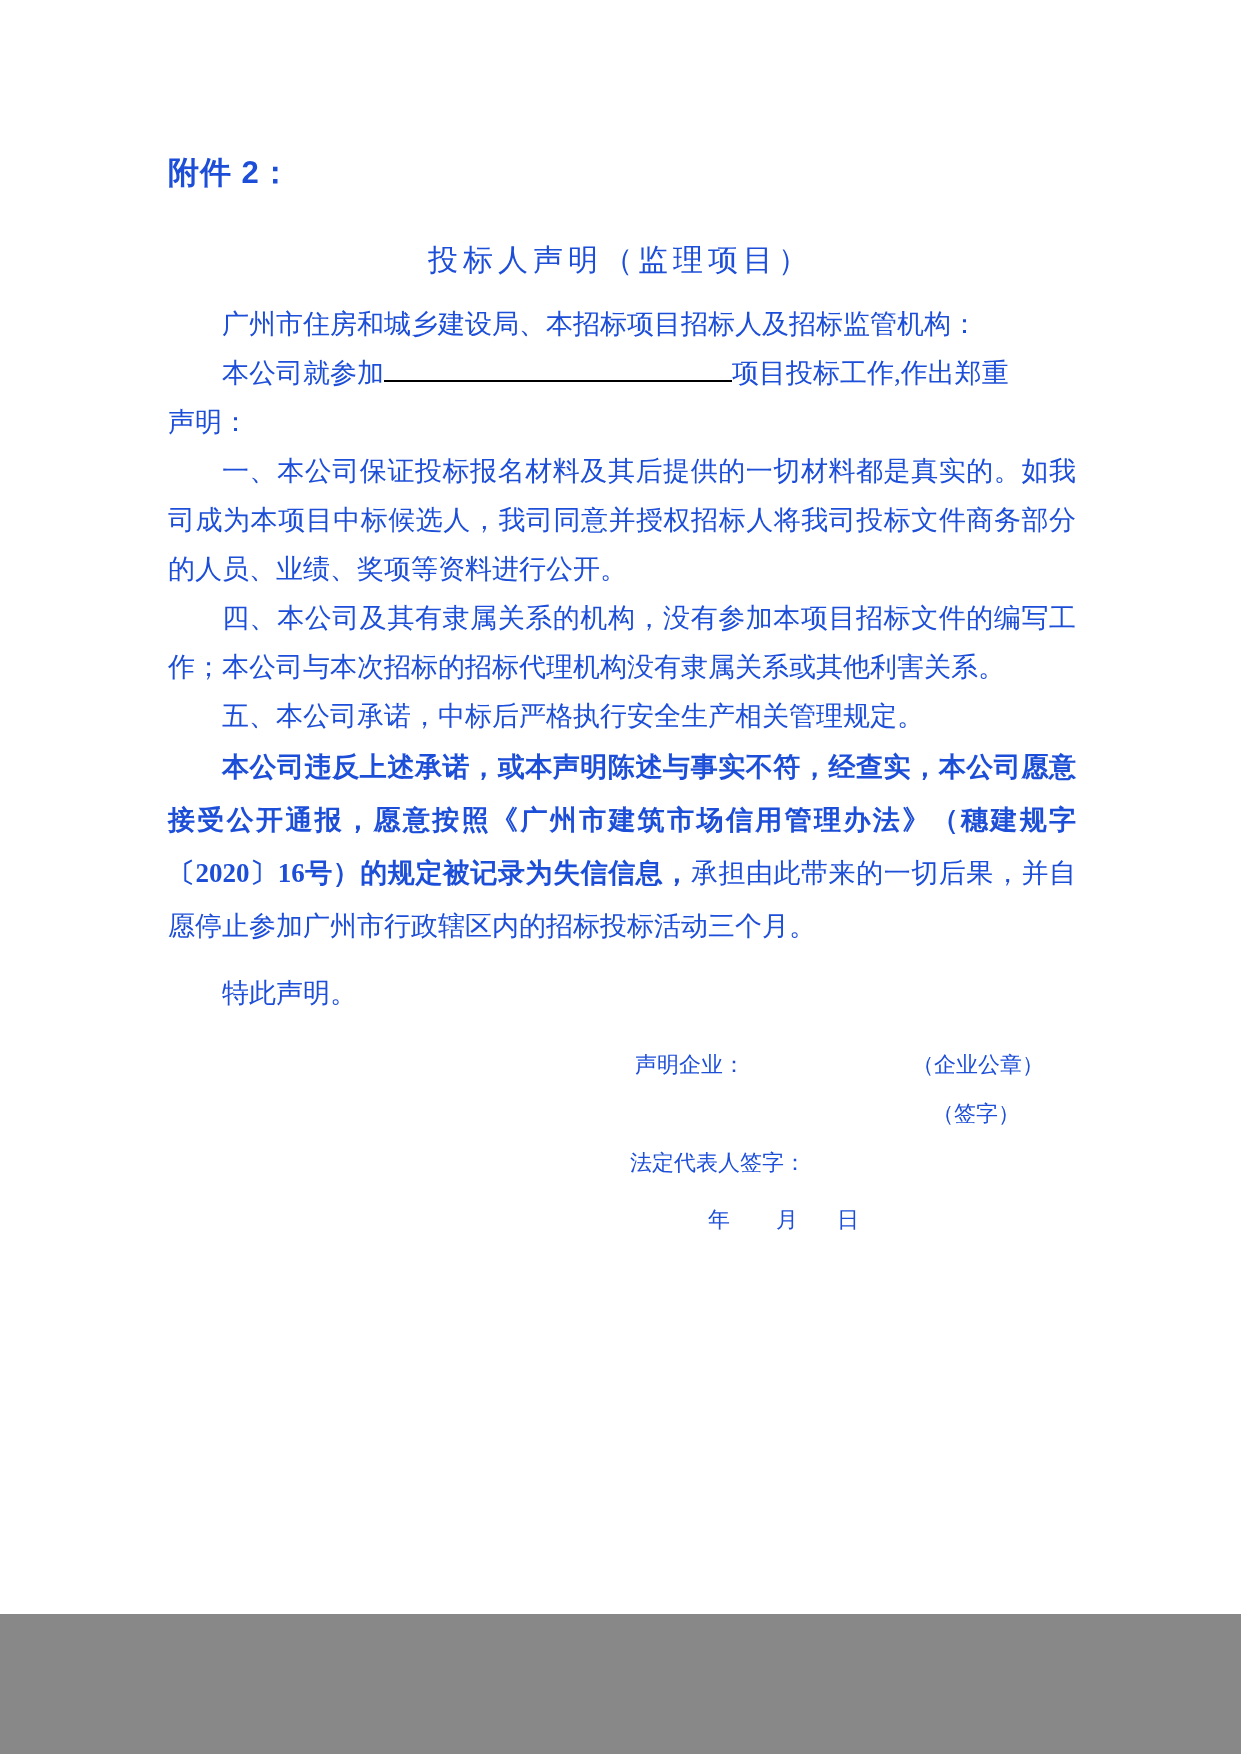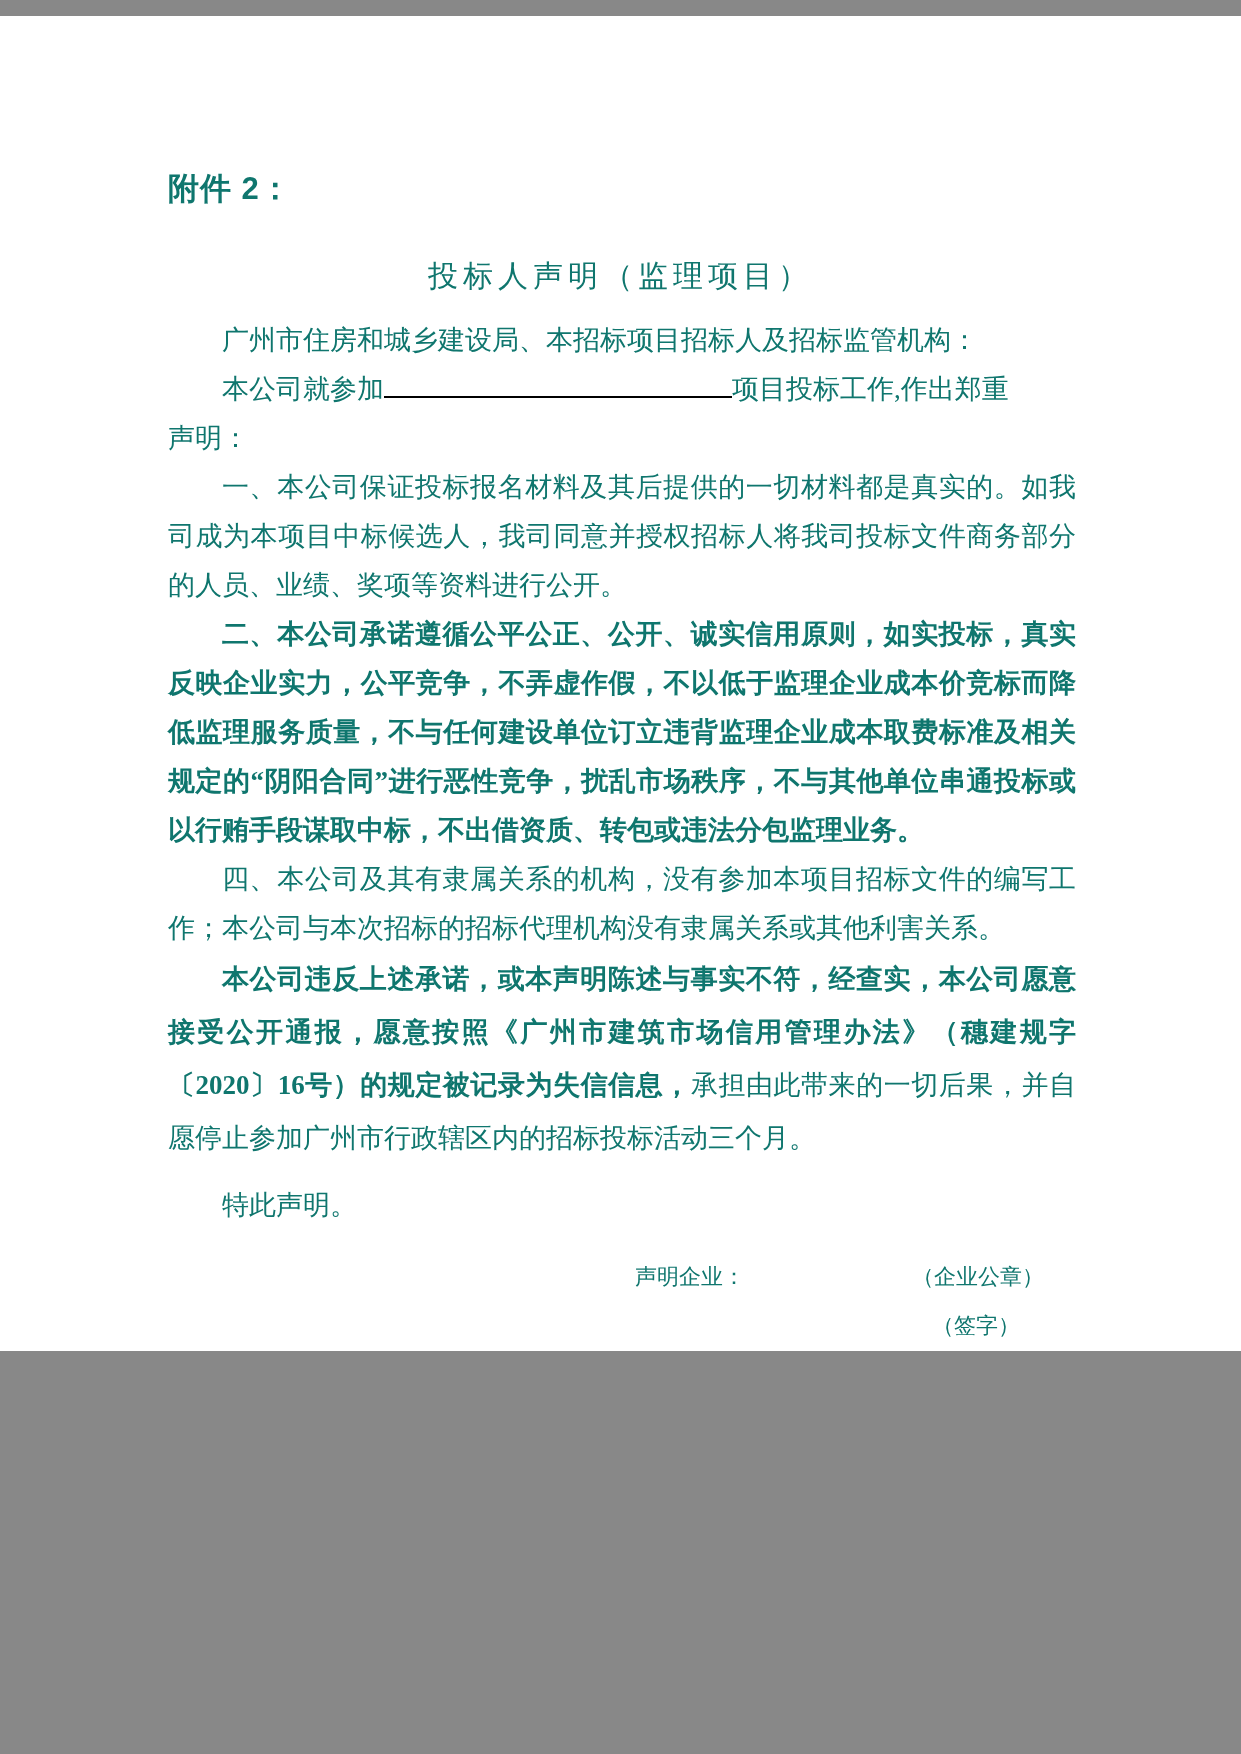--- a/index.html
+++ b/index.html
@@ -3,24 +3,24 @@
 <meta charset="utf-8">
 <style>
   html, body {
     margin: 0;
     padding: 0;
     background: #888;
   }
   .page {
     position: relative;
     width: 1241px;
-    height: 1335px;
-    margin: 16px auto;
+    height: 1614px;
+    margin: 0 auto;
     background: #ffffff;
-    color: #0f766e;
+    color: #1d4ed8;
     font-family: "Liberation Serif", serif;
     overflow: hidden;
   }
   .attachment-label {
     position: absolute;
     left: 168px;
     top: 152px;
     font-family: "Liberation Sans", sans-serif;
     font-size: 31px;
     font-weight: 700;
@@ -95,25 +95,25 @@
 
     <p>广州市住房和城乡建设局、本招标项目招标人及招标监管机构：</p>
 
     <p>
       <span>本公司就参加</span><span class="blank-line"></span><span>项目投标工作,作出郑重</span><br>
       <span>声明：</span>
     </p>
 
     <p>一、本公司保证投标报名材料及其后提供的一切材料都是真实的。如我司成为本项目中标候选人，我司同意并授权招标人将我司投标文件商务部分的人员、业绩、奖项等资料进行公开。</p>
 
-    <p class="bold">二、本公司承诺遵循公平公正、公开、诚实信用原则，如实投标，真实反映企业实力，公平竞争，不弄虚作假，不以低于监理企业成本价竞标而降低监理服务质量，不与任何建设单位订立违背监理企业成本取费标准及相关规定的“阴阳合同”进行恶性竞争，扰乱市场秩序，不与其他单位串通投标或以行贿手段谋取中标，不出借资质、转包或违法分包监理业务。</p>
 
 
     <p>四、本公司及其有隶属关系的机构，没有参加本项目招标文件的编写工作；本公司与本次招标的招标代理机构没有隶属关系或其他利害关系。</p>
 
+    <p>五、本公司承诺，中标后严格执行安全生产相关管理规定。</p>
 
     <p class="commitment">
       <span class="bold">本公司违反上述承诺，或本声明陈述与事实不符，经查实，本公司愿意接受公开通报，愿意按照《广州市建筑市场信用管理办法》（穗建规字〔2020〕16号）的规定被记录为失信信息，</span><span>承担由此带来的一切后果，并自愿停止参加广州市行政辖区内的招标投标活动三个月。</span>
     </p>
 
     <p class="closing">特此声明。</p>
 
     <div class="signature-block">
 
       <div class="sig-row">

